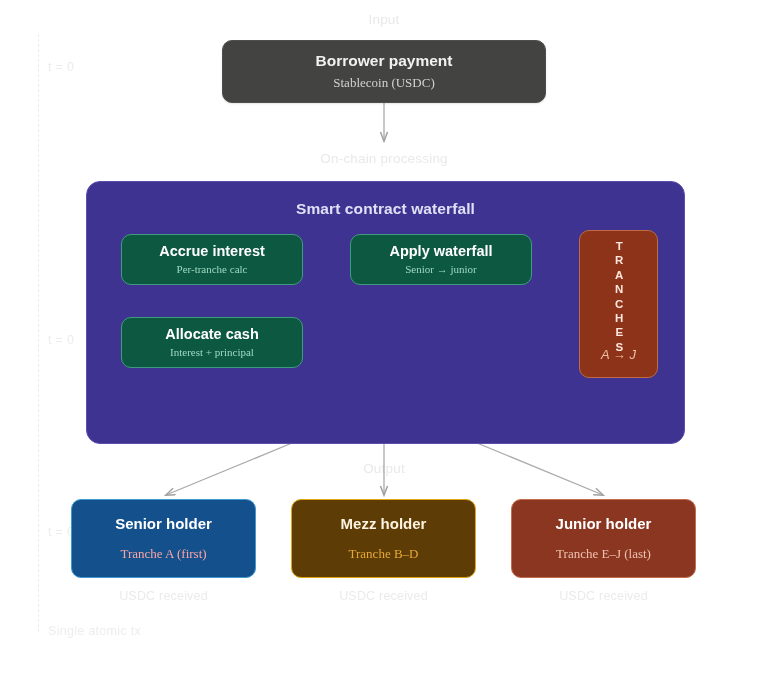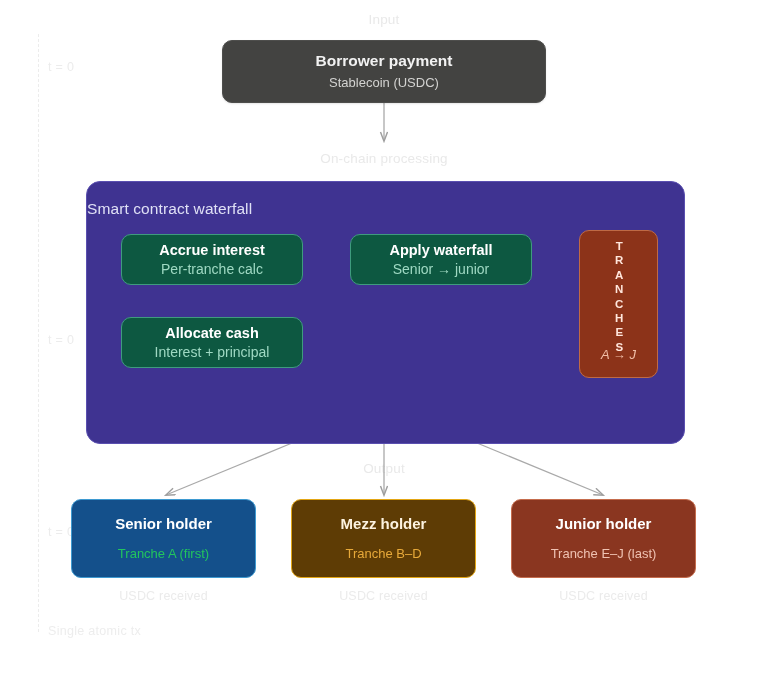--- a/index.html
+++ b/index.html
@@ -63,20 +63,21 @@
     align-items: center;
     justify-content: center;
     text-align: center;
   }
   .node .title {
     font-weight: bold;
     line-height: 1.15;
   }
   .node .sub {
     line-height: 1.15;
+    font-family: Liberation Serif, serif;
   }
 
   
   .node-input {
     left: 222px;
     top: 40px;
     width: 324px;
     height: 63px;
     background: #434341;
     border: 1px solid #4e4e4c;
@@ -94,36 +95,36 @@
     height: 261px;
     background: #3f3391;
     border: 1px solid #5a4fb0;
     border-radius: 14px;
   }
   .waterfall-title {
     position: absolute;
     top: 18px;
     left: 0;
     width: 100%;
-    text-align: left;
+    text-align: center;
     font-size: 15.5px;
-    font-weight: normal;
+    font-weight: bold;
     color: #dfe0f5;
     letter-spacing: 0.1px;
   }
 
   
   .node-proc {
     width: 182px;
     height: 51px;
     background: #0d5841;
     border: 1px solid #3f9b7e;
   }
   .node-proc .title { font-size: 14.5px; color: #ffffff; margin-bottom: 3px; }
-  .node-proc .sub   { font-size: 14px; color: #9fd9c3; }
+  .node-proc .sub   { font-size: 11px; color: #9fd9c3; }
 
   #proc-accrue   { left: 121px; top: 234px; }
   #proc-apply    { left: 350px; top: 234px; align-items: center; }
   #proc-allocate { left: 121px; top: 317px; }
   #proc-dist     { left: 350px; top: 317px; }
 
   
   .node-tranches {
     left: 579px;
     top: 230px;
@@ -158,21 +159,21 @@
   .node-holder {
     width: 185px;
     height: 79px;
     top: 499px;
   }
   .node-holder .title { font-size: 15px; margin-bottom: 15px; }
   .node-holder .sub   { font-size: 13px; }
 
   #holder-senior { left: 71px;  background:#14508b; border:1px solid #3e9ad1; }
   #holder-senior .title { color:#ffffff; }
-  #holder-senior .sub   { color:#22c55e; }
+  #holder-senior .sub   { color:#fca5a5; }
 
   #holder-mezz   { left: 291px; background:#5e3c05; border:1px solid #e3a615; }
   #holder-mezz .title { color:#fdf3e0; }
   #holder-mezz .sub   { color:#e7a93a; }
 
   #holder-junior { left: 511px; background:#8a3620; border:1px solid #c56c4d; }
   #holder-junior .title { color:#ffffff; }
   #holder-junior .sub   { color:#efc2b2; }
 
   

